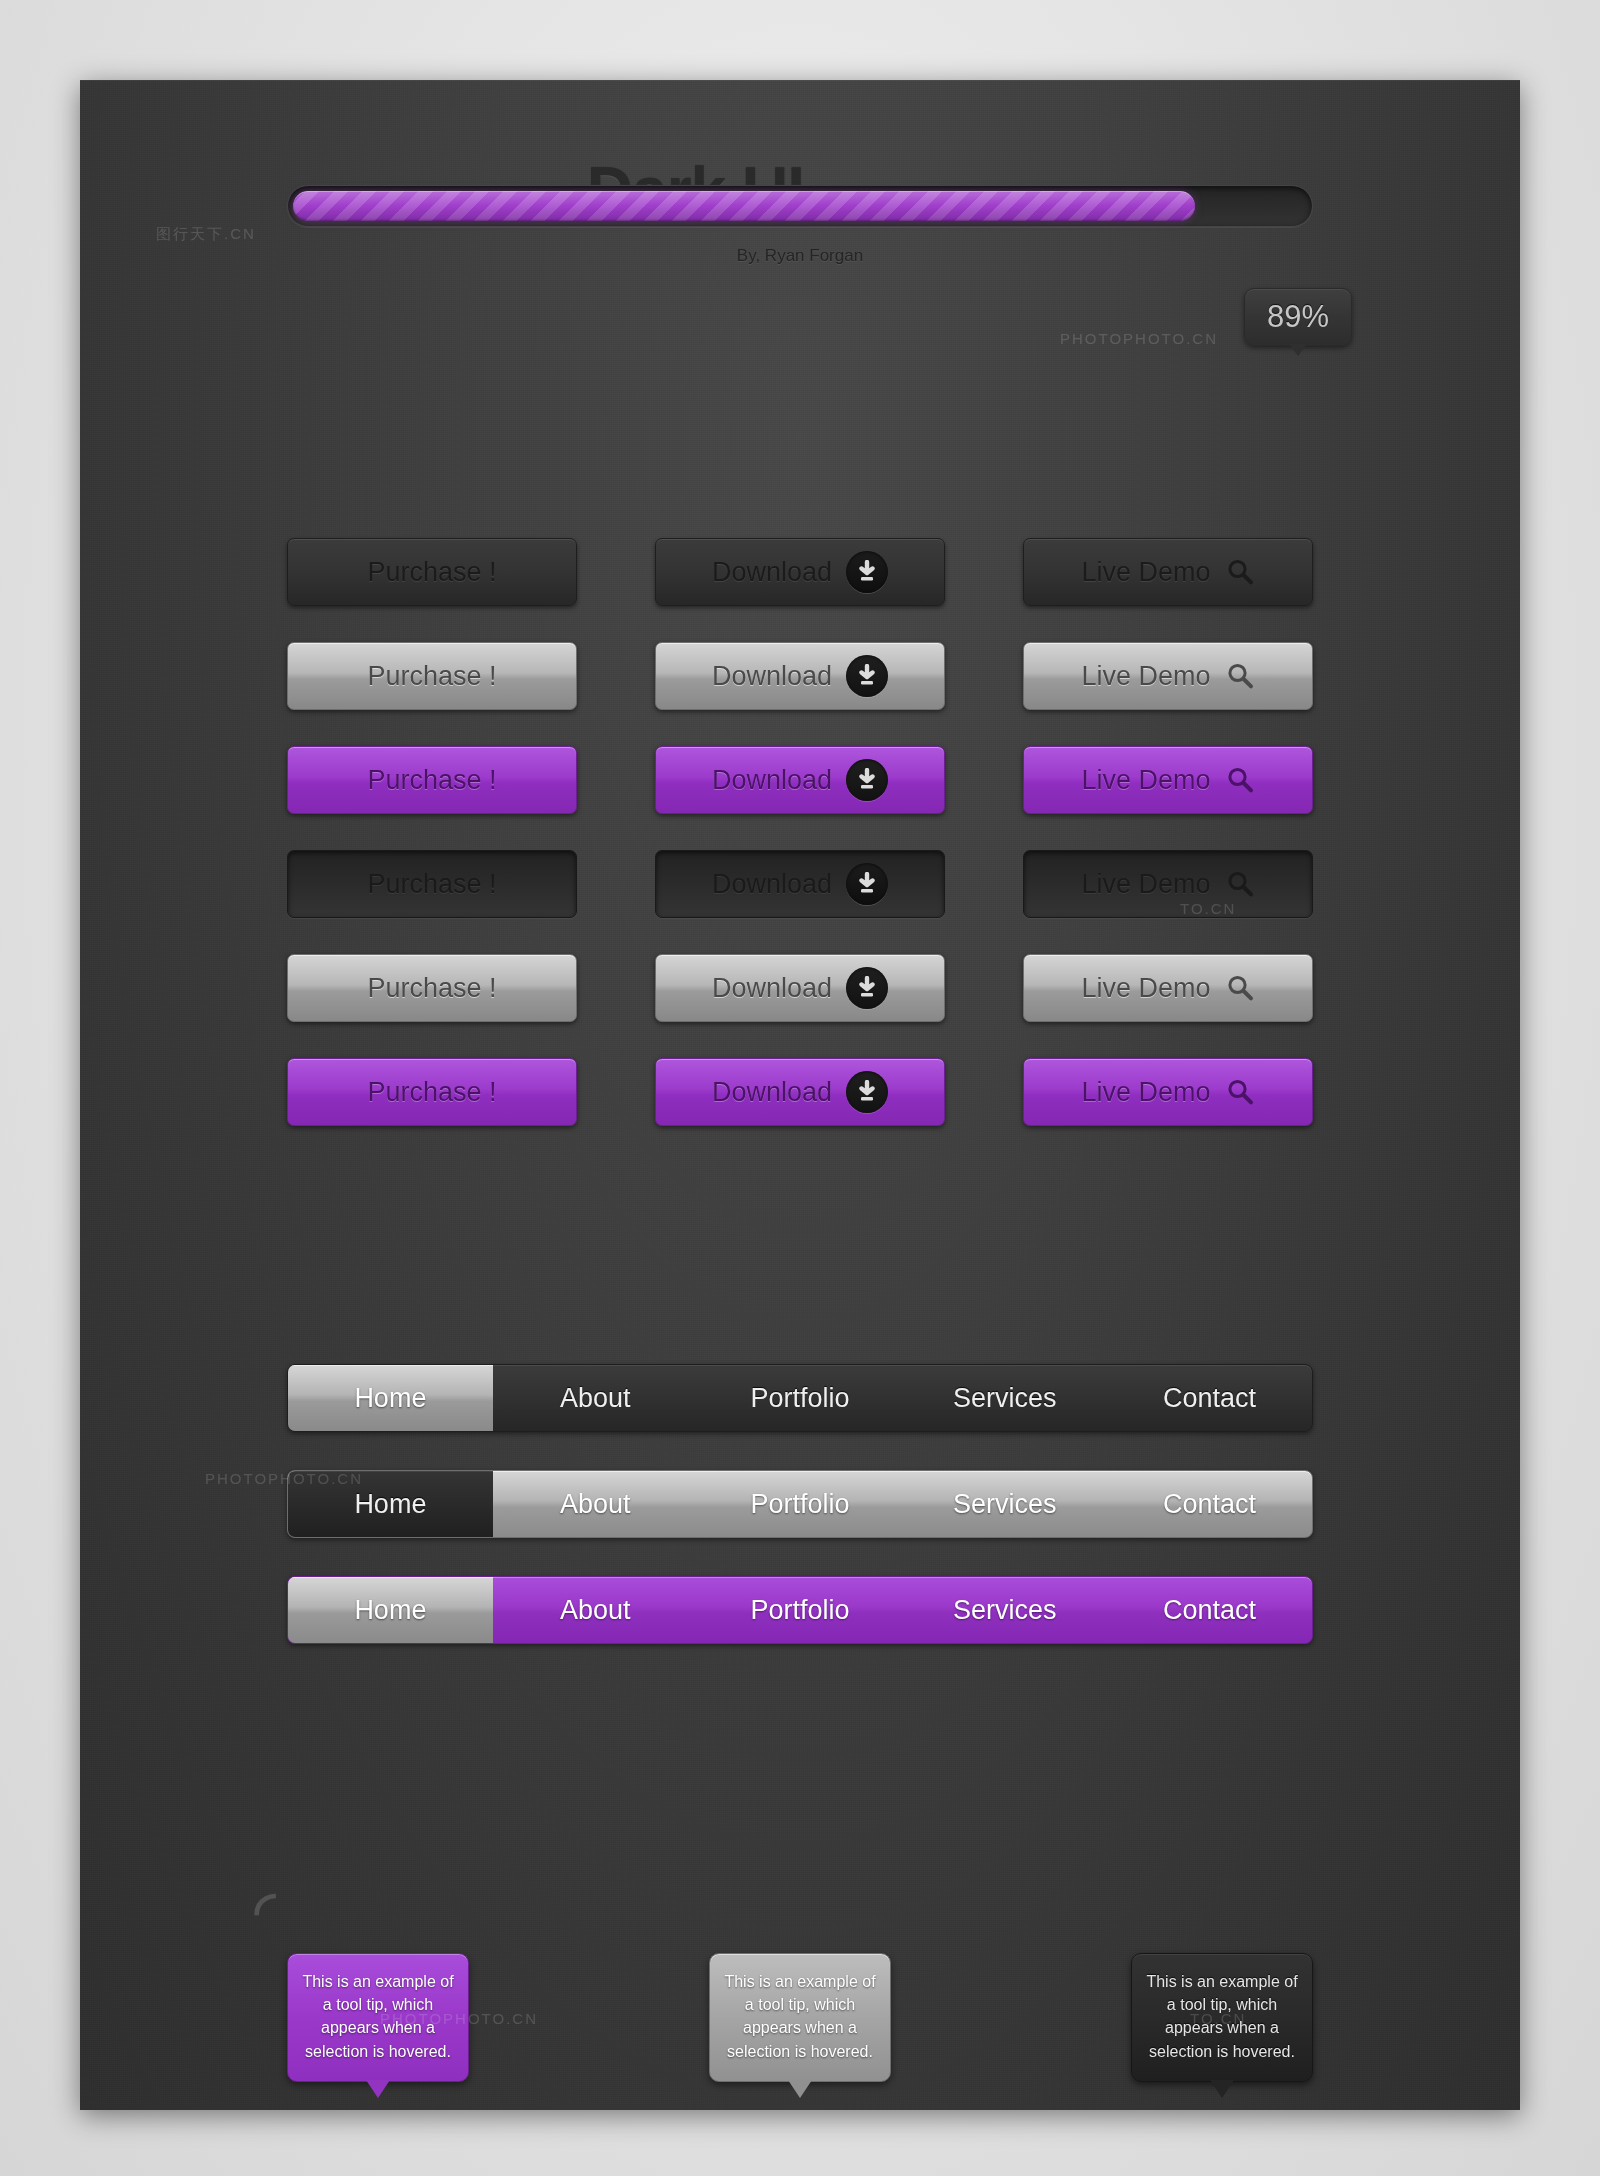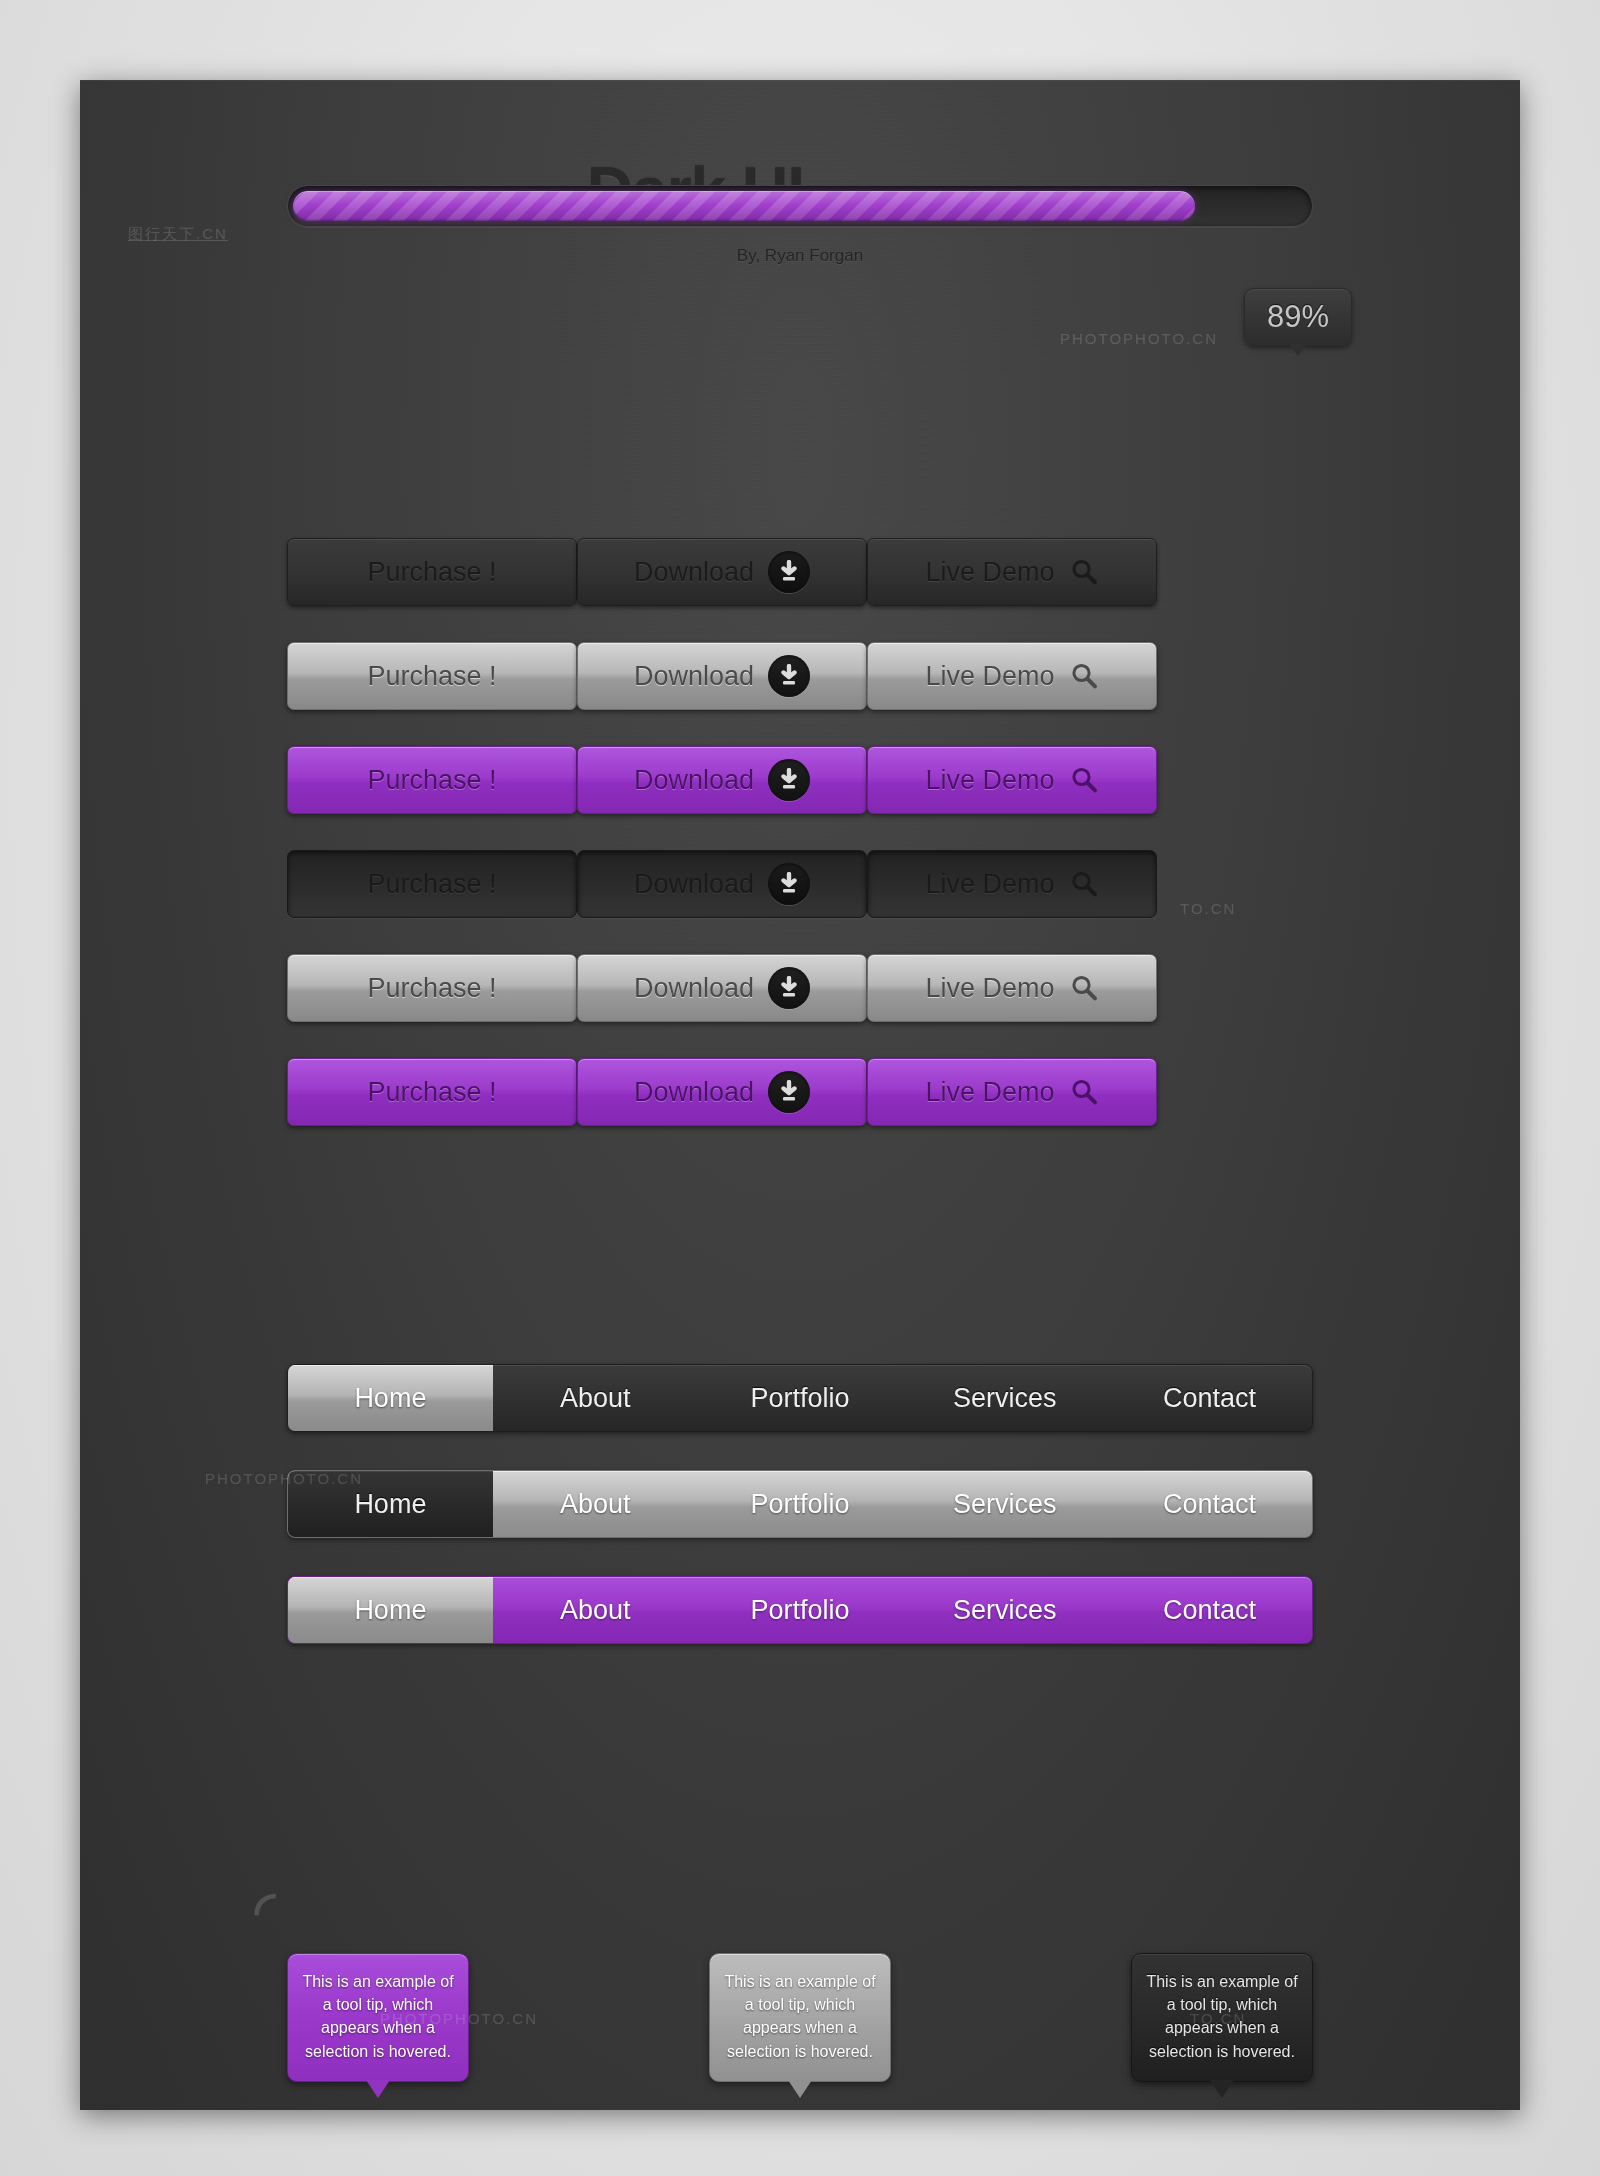--- a/index.html
+++ b/index.html
@@ -127,20 +127,21 @@
   }
 
   
   .grid {
     position: absolute;
     left: 207px; top: 430px;
     width: 1026px;
   }
   .brow {
     display: flex;
+    justify-content: space-between;
     margin-bottom: 36px;
   }
   .brow.gap-big { margin-bottom: 36px; }
 
   .btn {
     width: 290px; height: 68px;
     border-radius: 7px;
     display: flex; align-items: center; justify-content: center; gap: 14px;
     font-size: 27px;
     cursor: pointer;
@@ -546,19 +547,19 @@
     <div class="tips" id="tooltips">
         <div class="tip purple">This is an example of a tool tip, which appears when a selection is hovered.</div>
         <div class="tip silver">This is an example of a tool tip, which appears when a selection is hovered.</div>
         <div class="tip dark">This is an example of a tool tip, which appears when a selection is hovered.</div>
       </div>
 
 
   </div>
 </div>
 
-<div class="wm" style="left:128px; top:225px;text-decoration:underline;">图行天下.CN</div>
+<div class="wm" style="left:156px; top:225px;">图行天下.CN</div>
 <div class="wm" style="left:205px; top:1470px;">PHOTOPHOTO.CN</div>
 <div class="wm" style="left:1060px; top:330px;">PHOTOPHOTO.CN</div>
 <div class="wm" style="left:1180px; top:900px;">TO.CN</div>
 <div class="wm" style="left:1190px; top:2010px;">TO.CN</div>
 <div class="wm" style="left:380px; top:2010px;">PHOTOPHOTO.CN</div>
 <div class="wm-g" style="left:255px; top:1880px;">◜</div>
 
 </body></html>

